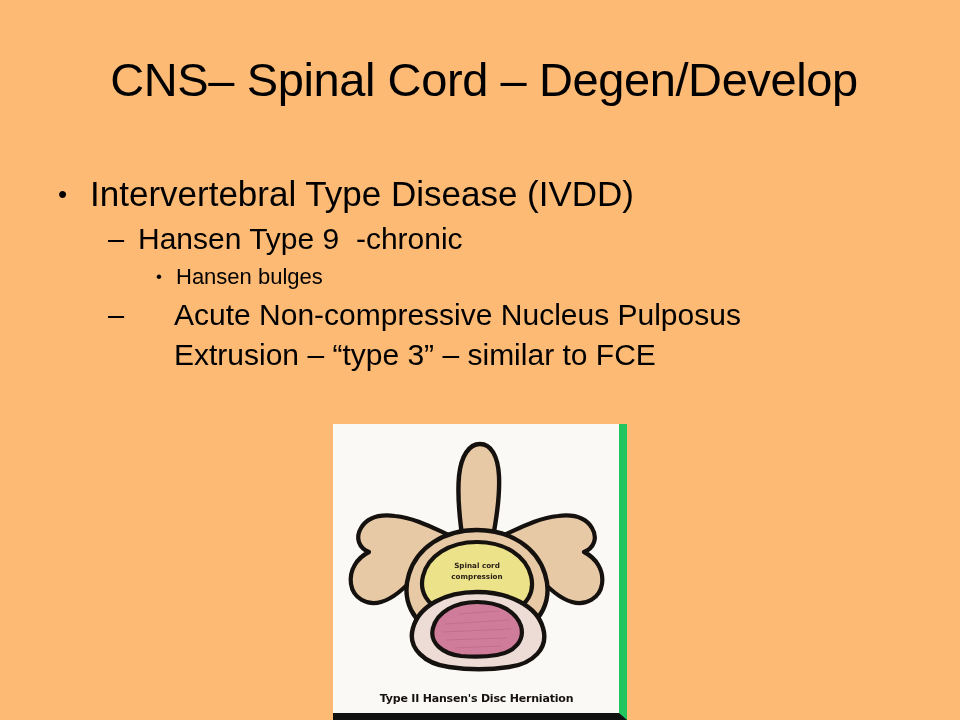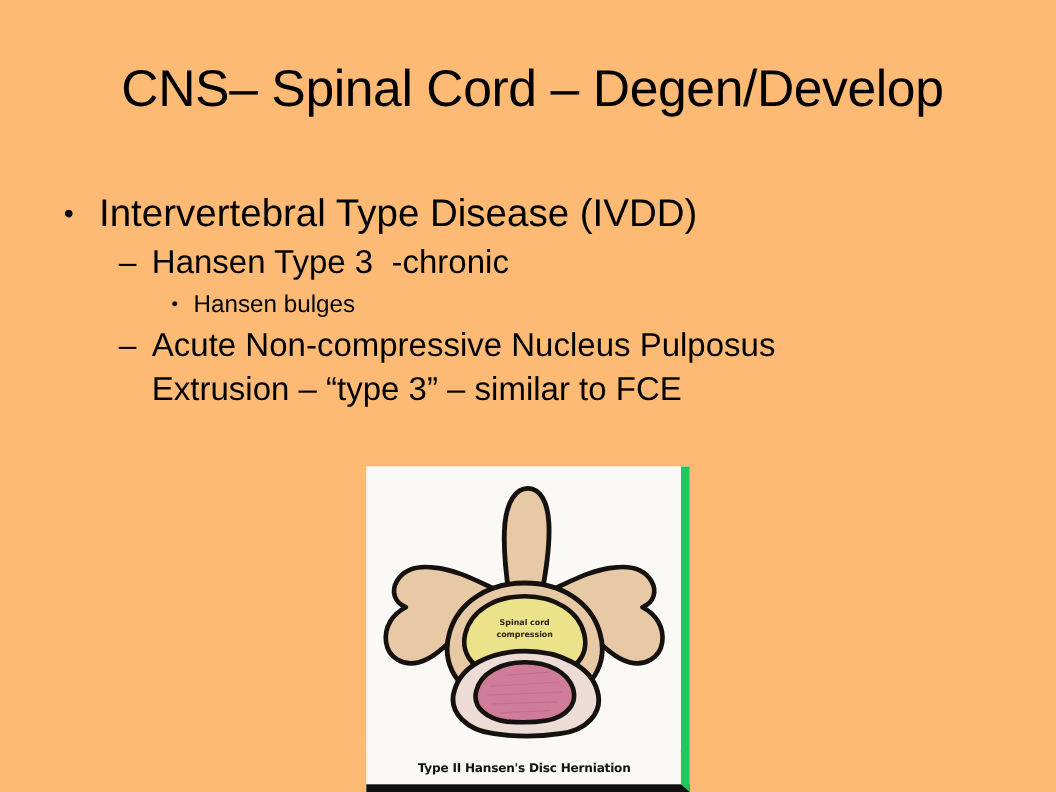--- a/index.html
+++ b/index.html
@@ -83,21 +83,21 @@
 
   
   .lvl3 {
     font-size: 22px;
     line-height: 33px;
     margin-left: 104px;
     margin-bottom: 2px;
   }
   .lvl3 .b-marker { width: 20px; font-size: 17px; line-height: 33px; }
 
-  .lvl2.wrapnarrow .b-text { max-width: 640px; }
+  .lvl2.wrapnarrow .b-text { max-width: 640px; margin-left: 36px; }
 
   
   #vertebra-figure {
     position: absolute;
     left: 333px;
     top: 424px;
     width: 294px;
     height: 296px;
     background: #fbf9f6;
     border-right: 8px solid #22c55e;
@@ -140,21 +140,21 @@
 
   <div id="body-outline">
 
     <div class="b-row lvl1">
       <span class="b-marker">•</span>
       <span class="b-text">Intervertebral Type Disease (IVDD)</span>
     </div>
 
     <div class="b-row lvl2">
       <span class="b-marker">–</span>
-      <span class="b-text">Hansen Type 3  -chronic</span>
+      <span class="b-text">Hansen Type 9  -chronic</span>
     </div>
 
     <div class="b-row lvl3">
       <span class="b-marker">•</span>
       <span class="b-text">Hansen bulges</span>
     </div>
 
     <div class="b-row lvl2 wrapnarrow">
       <span class="b-marker">–</span>
       <span class="b-text">Acute Non-compressive Nucleus Pulposus Extrusion – “type 3” – similar to FCE</span>

